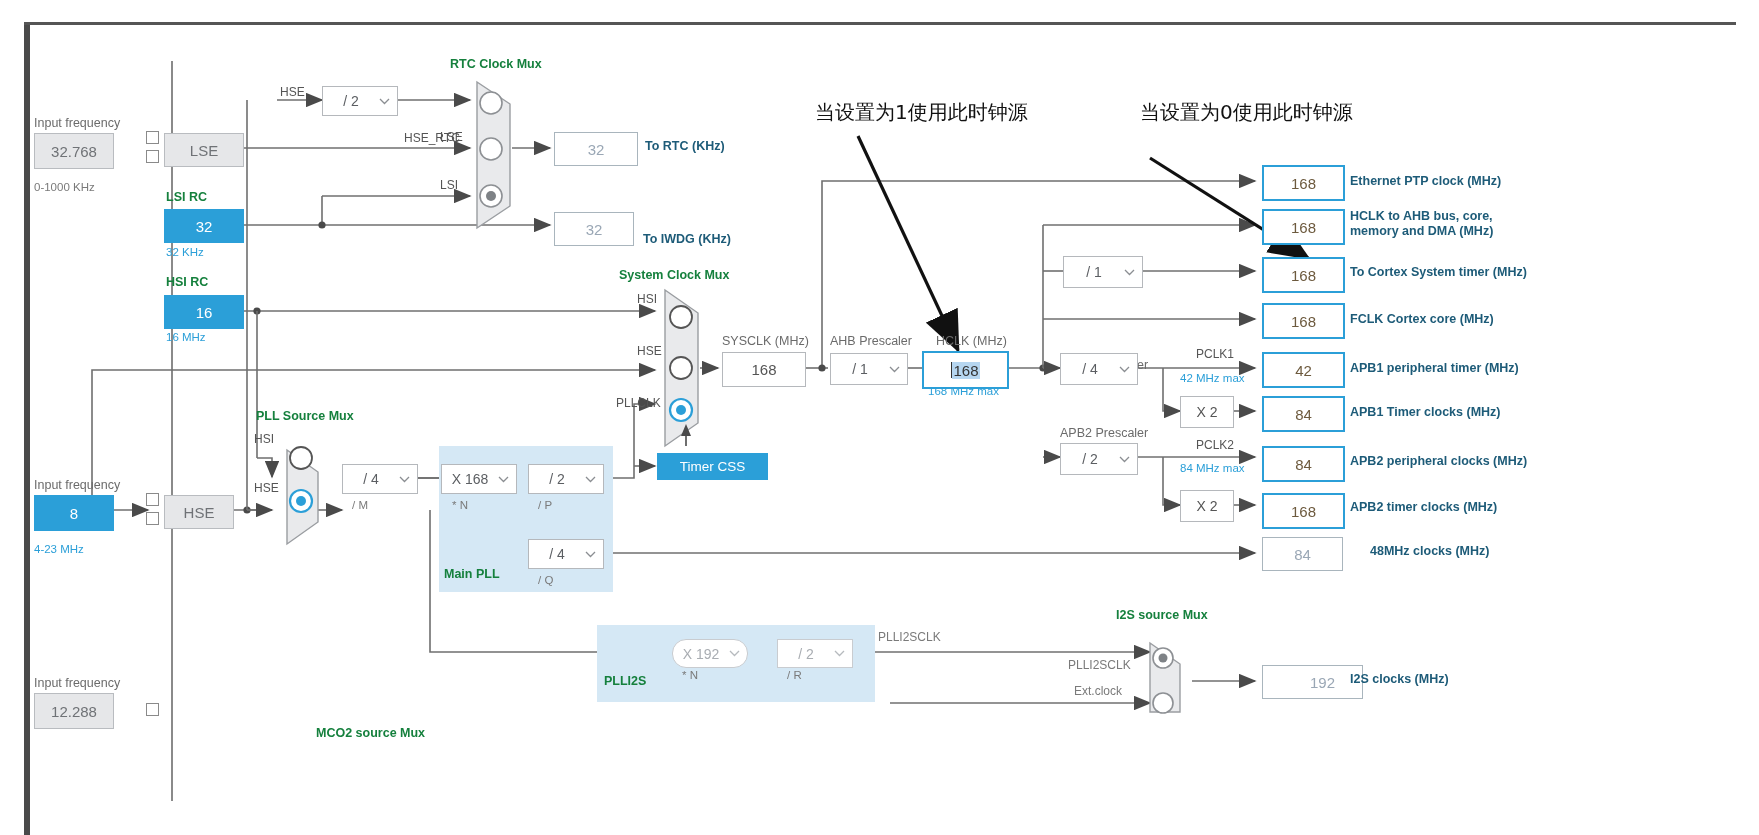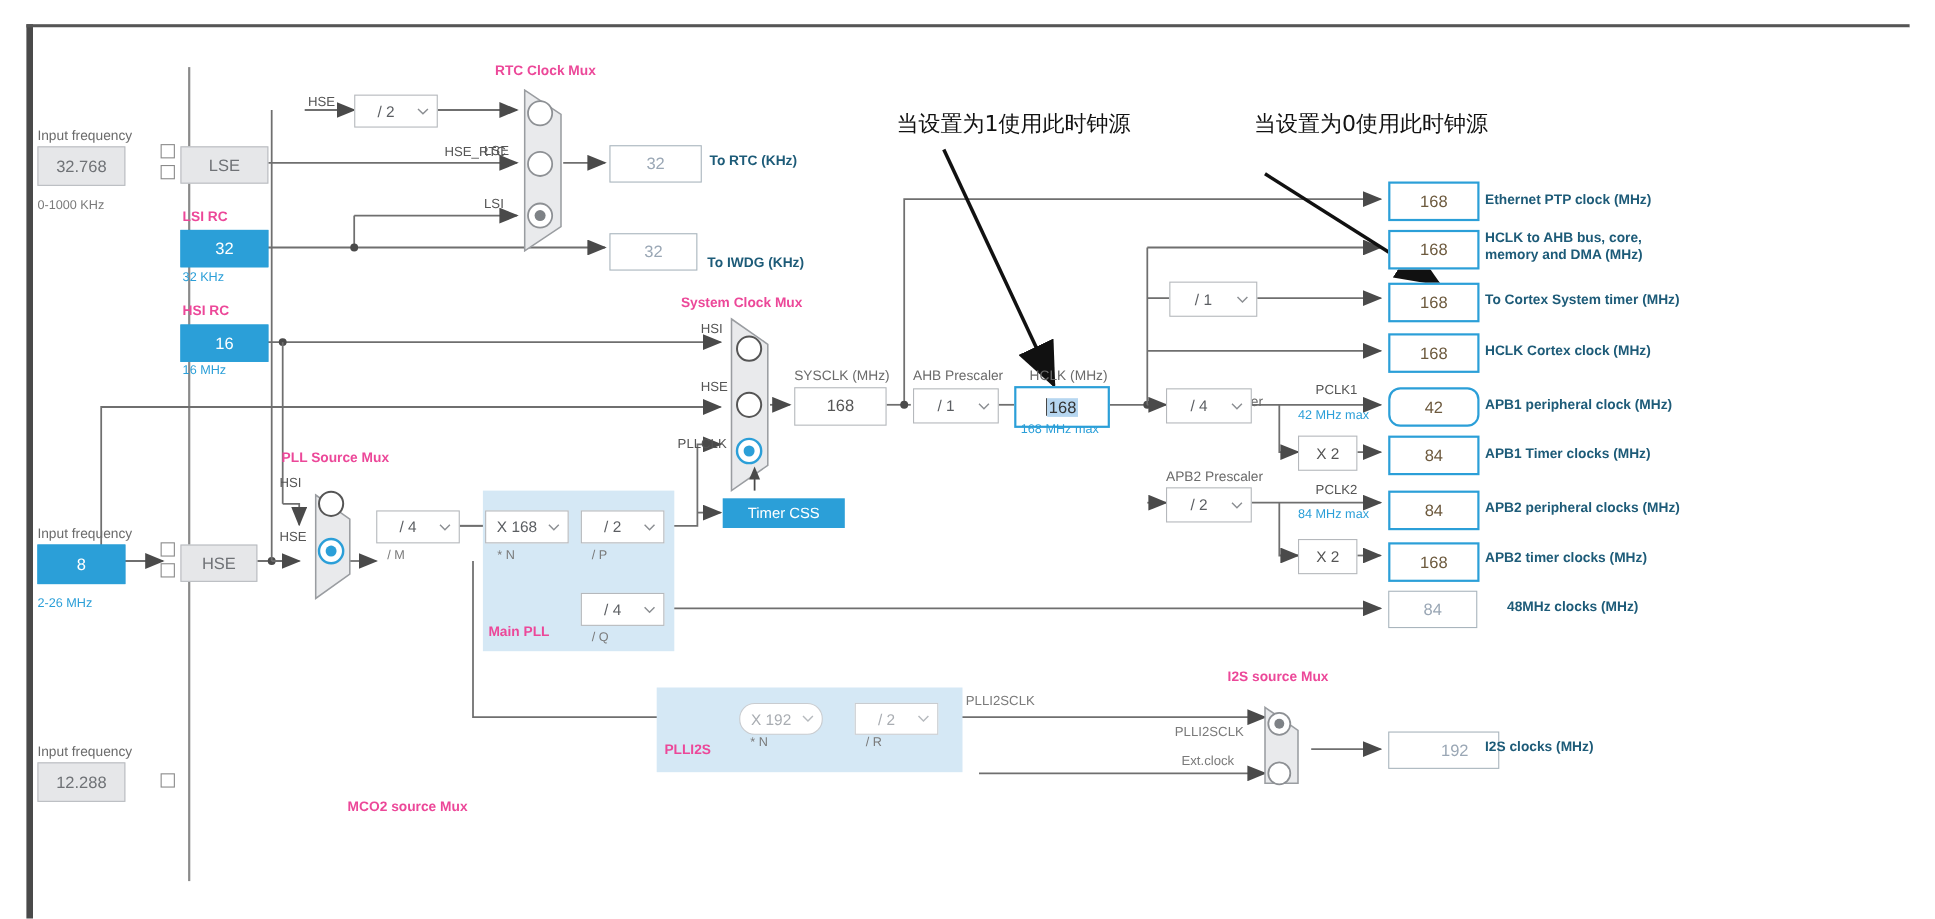--- a/index.html
+++ b/index.html
@@ -13,21 +13,21 @@
   
   .frame-left{position:absolute;left:24px;top:22px;width:6px;height:813px;background:#4a4a4a;}
   .frame-top{position:absolute;left:24px;top:22px;width:1712px;height:3px;background:#555;}
   .canvas-bg{position:absolute;left:30px;top:25px;width:1706px;height:810px;background:#fff;}
   .vline-main{position:absolute;left:171px;top:61px;width:2px;height:740px;background:#8a8a8a;}
 
   
   .lbl{position:absolute;color:#6b6b6b;font-size:12.5px;white-space:nowrap;}
   .lbl-sm{position:absolute;color:#7a7a7a;font-size:11.5px;white-space:nowrap;}
   .lbl-blue{position:absolute;color:#2b9fd8;font-size:11.5px;white-space:nowrap;}
-  .lbl-bold{position:absolute;color:#ec4899;font-size:12.5px;font-weight:bold;white-space:nowrap;}
+  .lbl-bold{position:absolute;color:#15803d;font-size:12.5px;font-weight:bold;white-space:nowrap;}
   .lbl-out{position:absolute;color:#1d5b78;font-size:12.5px;font-weight:bold;white-space:nowrap;line-height:15px;}
   .lbl-sig{position:absolute;color:#555;font-size:12px;white-space:nowrap;}
 
   
   .box-gray{position:absolute;border:1px solid #b9bcc0;background:#e6e7e9;
     display:flex;align-items:center;justify-content:center;color:#6f7276;font-size:15px;}
   .box-blue{position:absolute;border:1px solid #2b9fd8;background:#2b9fd8;
     display:flex;align-items:center;justify-content:center;color:#fff;font-size:15px;}
   .box-out{position:absolute;border:2px solid #2b9fd8;background:#fff;
     display:flex;align-items:center;justify-content:center;color:#6d5a3e;font-size:15px;}
@@ -218,21 +218,21 @@
   <div class="lbl-bold" style="left:166px;top:190px;">LSI RC</div>
   <div class="box-blue" style="left:164px;top:209px;width:78px;height:32px;">32</div>
   <div class="lbl-blue" style="left:166px;top:246px;">32 KHz</div>
 
   <div class="lbl-bold" style="left:166px;top:275px;">HSI RC</div>
   <div class="box-blue" style="left:164px;top:295px;width:78px;height:32px;">16</div>
   <div class="lbl-blue" style="left:166px;top:331px;">16 MHz</div>
 
   <div class="lbl" style="left:34px;top:478px;">Input frequency</div>
   <div class="box-blue" style="left:34px;top:495px;width:78px;height:34px;">8</div>
-  <div class="lbl-blue" style="left:34px;top:543px;">2-26 MHz</div>
+  <div class="lbl-blue" style="left:34px;top:543px;">4-23 MHz</div>
   <div class="port" style="left:146px;top:493px;"></div>
   <div class="port" style="left:146px;top:512px;"></div>
   <div class="box-gray" style="left:164px;top:495px;width:68px;height:32px;">HSE</div>
 
   <div class="lbl" style="left:34px;top:676px;">Input frequency</div>
   <div class="box-gray" style="left:34px;top:693px;width:78px;height:34px;">12.288</div>
   <div class="port" style="left:146px;top:703px;"></div>
 
   <div class="lbl-sig" style="left:280px;top:85px;">HSE</div>
   <div class="dd" style="left:322px;top:86px;width:74px;height:28px;">
@@ -365,24 +365,24 @@
   <div class="lbl-out" style="left:1350px;top:174px;">Ethernet PTP clock (MHz)</div>
 
   <div class="box-out" style="left:1262px;top:209px;width:79px;height:32px;">168</div>
   <div class="lbl-out" style="left:1350px;top:209px;white-space:pre;">HCLK to AHB bus, core,
 memory and DMA (MHz)</div>
 
   <div class="box-out" style="left:1262px;top:257px;width:79px;height:32px;">168</div>
   <div class="lbl-out" style="left:1350px;top:265px;">To Cortex System timer (MHz)</div>
 
   <div class="box-out" style="left:1262px;top:303px;width:79px;height:32px;">168</div>
-  <div class="lbl-out" style="left:1350px;top:312px;">HCLK Cortex clock (MHz)</div>
-
-  <div class="box-out" style="left:1262px;top:352px;width:79px;height:32px;border-radius:11px;">42</div>
-  <div class="lbl-out" style="left:1350px;top:361px;">APB1 peripheral clock (MHz)</div>
+  <div class="lbl-out" style="left:1350px;top:312px;">FCLK Cortex core (MHz)</div>
+
+  <div class="box-out" style="left:1262px;top:352px;width:79px;height:32px;">42</div>
+  <div class="lbl-out" style="left:1350px;top:361px;">APB1 peripheral timer (MHz)</div>
 
   <div class="box-out" style="left:1262px;top:396px;width:79px;height:32px;">84</div>
   <div class="lbl-out" style="left:1350px;top:405px;text-align:center;">APB1 Timer clocks (MHz)</div>
 
   <div class="box-out" style="left:1262px;top:446px;width:79px;height:32px;">84</div>
   <div class="lbl-out" style="left:1350px;top:454px;">APB2 peripheral clocks (MHz)</div>
 
   <div class="box-out" style="left:1262px;top:493px;width:79px;height:32px;">168</div>
   <div class="lbl-out" style="left:1350px;top:500px;">APB2 timer clocks (MHz)</div>
 

